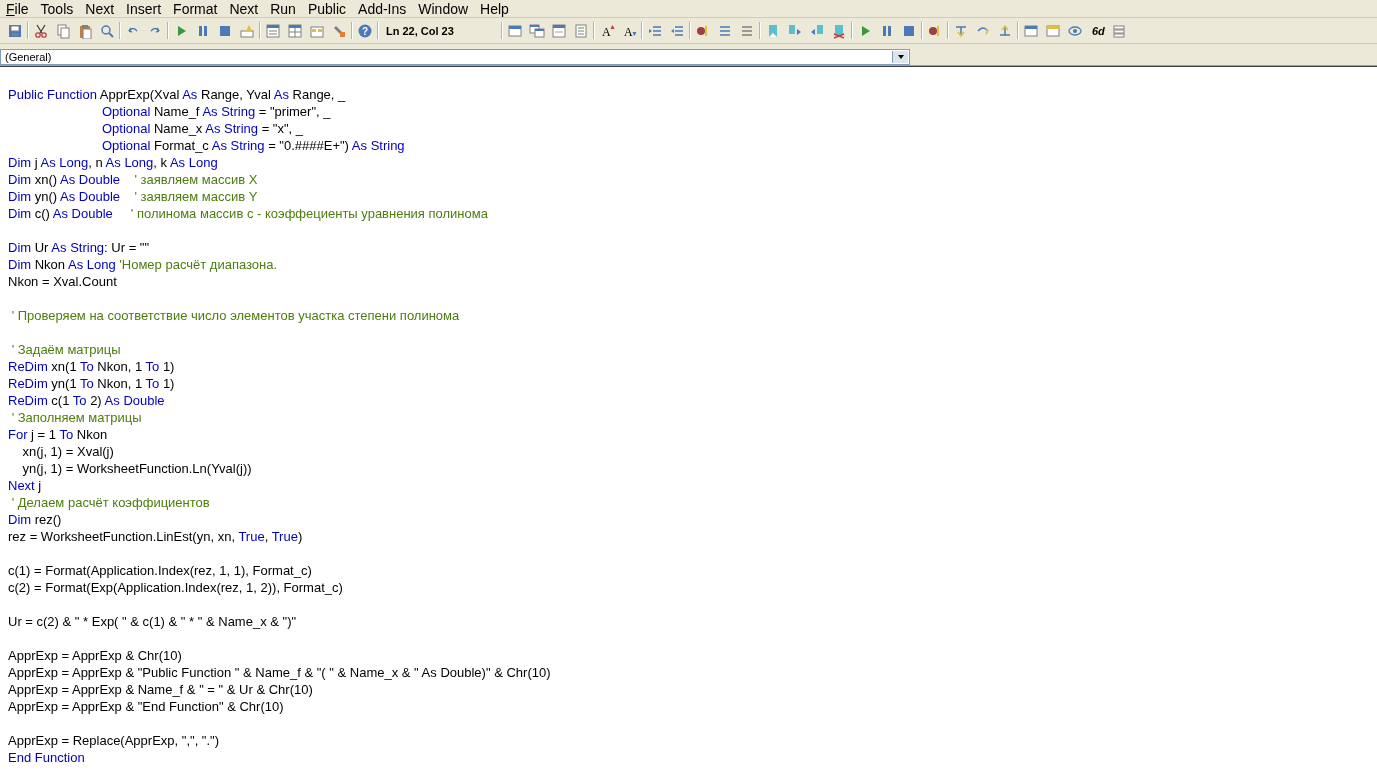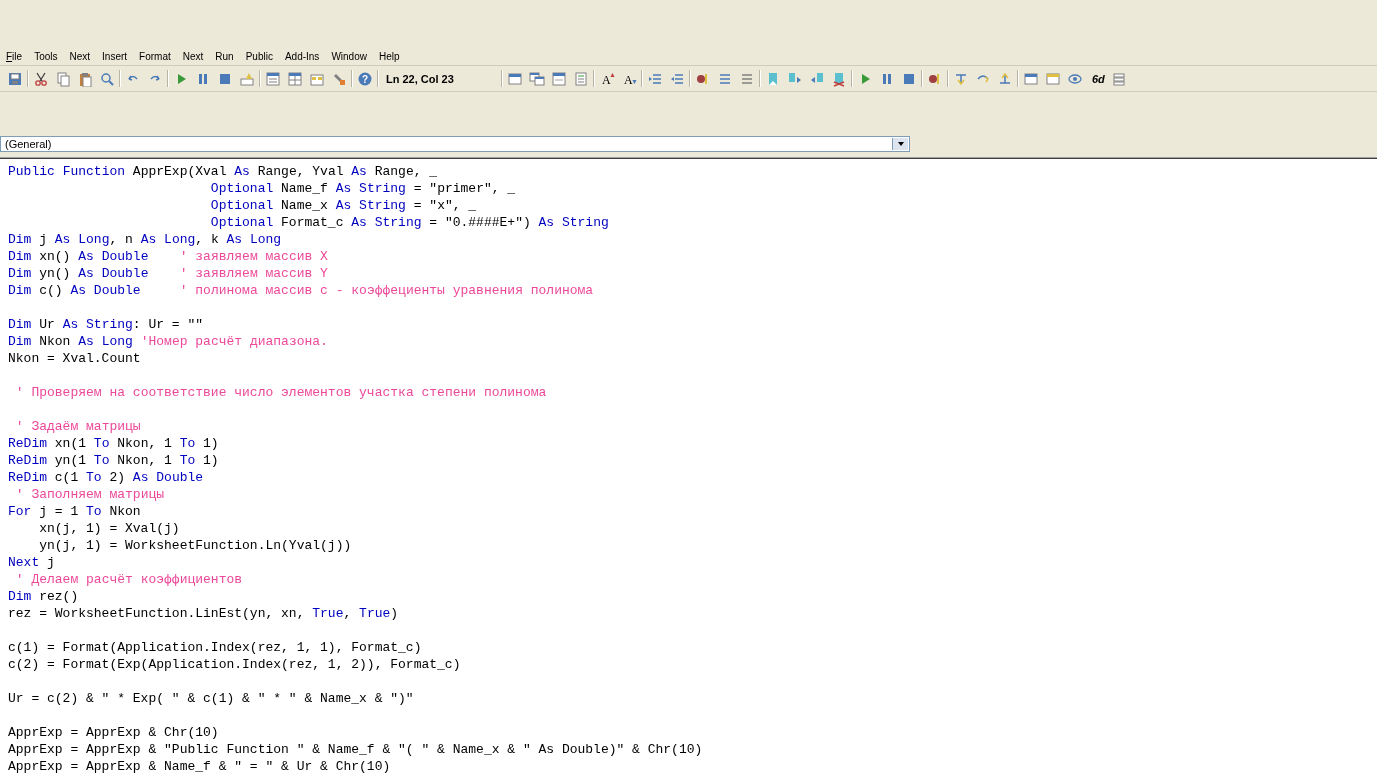--- a/index.html
+++ b/index.html
@@ -10,24 +10,23 @@
     overflow: hidden;
     width: 1377px;
     height: 774px;
   }
   .menubar {
     display: flex;
     gap: 12px;
     padding: 1px 6px;
     background: #ece9d8;
     border-bottom: 1px solid #d0ccc0;
-    font-size: 10px;
+    font-size: 14px;
     height: 18px;
-    align-items: center;
-    margin-top: 48px;
+    align-items: flex-start;
   }
   .menubar span { cursor: default; }
   .menubar span u { text-decoration: underline; }
   .sep-vert {
     width: 2px;
     align-self: stretch;
     margin: 2px 1px;
     border-left: 1px solid #b8b4a8;
     border-right: 1px solid #fff;
   }
@@ -52,25 +51,24 @@
   .tb-btn svg { display: block; }
   .cursor-pos {
     padding: 2px 6px;
     font-size: 11px;
     min-width: 120px;
     color: #000;
     font-weight: bold;
   }
   .dropdowns-row {
     display: flex;
-    align-items: flex-start;
+    align-items: flex-end;
     background: #ece9d8;
     border-bottom: 1px solid #a0a0a0;
     height: 22px;
-    margin-top: 44px;
   }
   .dd {
     flex: 1;
     display: flex;
     align-items: center;
     background: #fff;
     border: 1px solid #7f9db9;
     padding: 1px 18px 1px 4px;
     font-size: 11px;
     position: relative;
@@ -90,29 +88,29 @@
     align-items: center;
     justify-content: center;
   }
   .dd-gap { width: 20px; }
   .code-area {
     background: #fff;
     width: 100%;
     height: calc(774px - 18px - 26px - 22px);
     overflow: auto;
     border-top: 1px solid #404040;
-    font-family: Liberation Mono, monospace;
+    font-family: Liberation Sans, sans-serif;
     font-size: 13px;
     line-height: 17px;
-    padding: 4px 8px;
+    padding: 19px 8px;
     white-space: pre;
     color: #000;
   }
   .kw { color: #0000c0; }
-  .cm { color: #ec4899; }
+  .cm { color: #4d7c0f; }
   svg .s-blue { fill: #4a7ab8; }
   svg .s-green { fill: #3a9a3a; }
   svg .s-yellow { fill: #e0c040; }
   svg .s-gray { fill: #808080; }
   svg .s-white { fill: #fff; stroke:#808080; stroke-width:1; }
   svg .s-orange { fill: #e08030; }
 </style>
 </head>
 <body>
 

